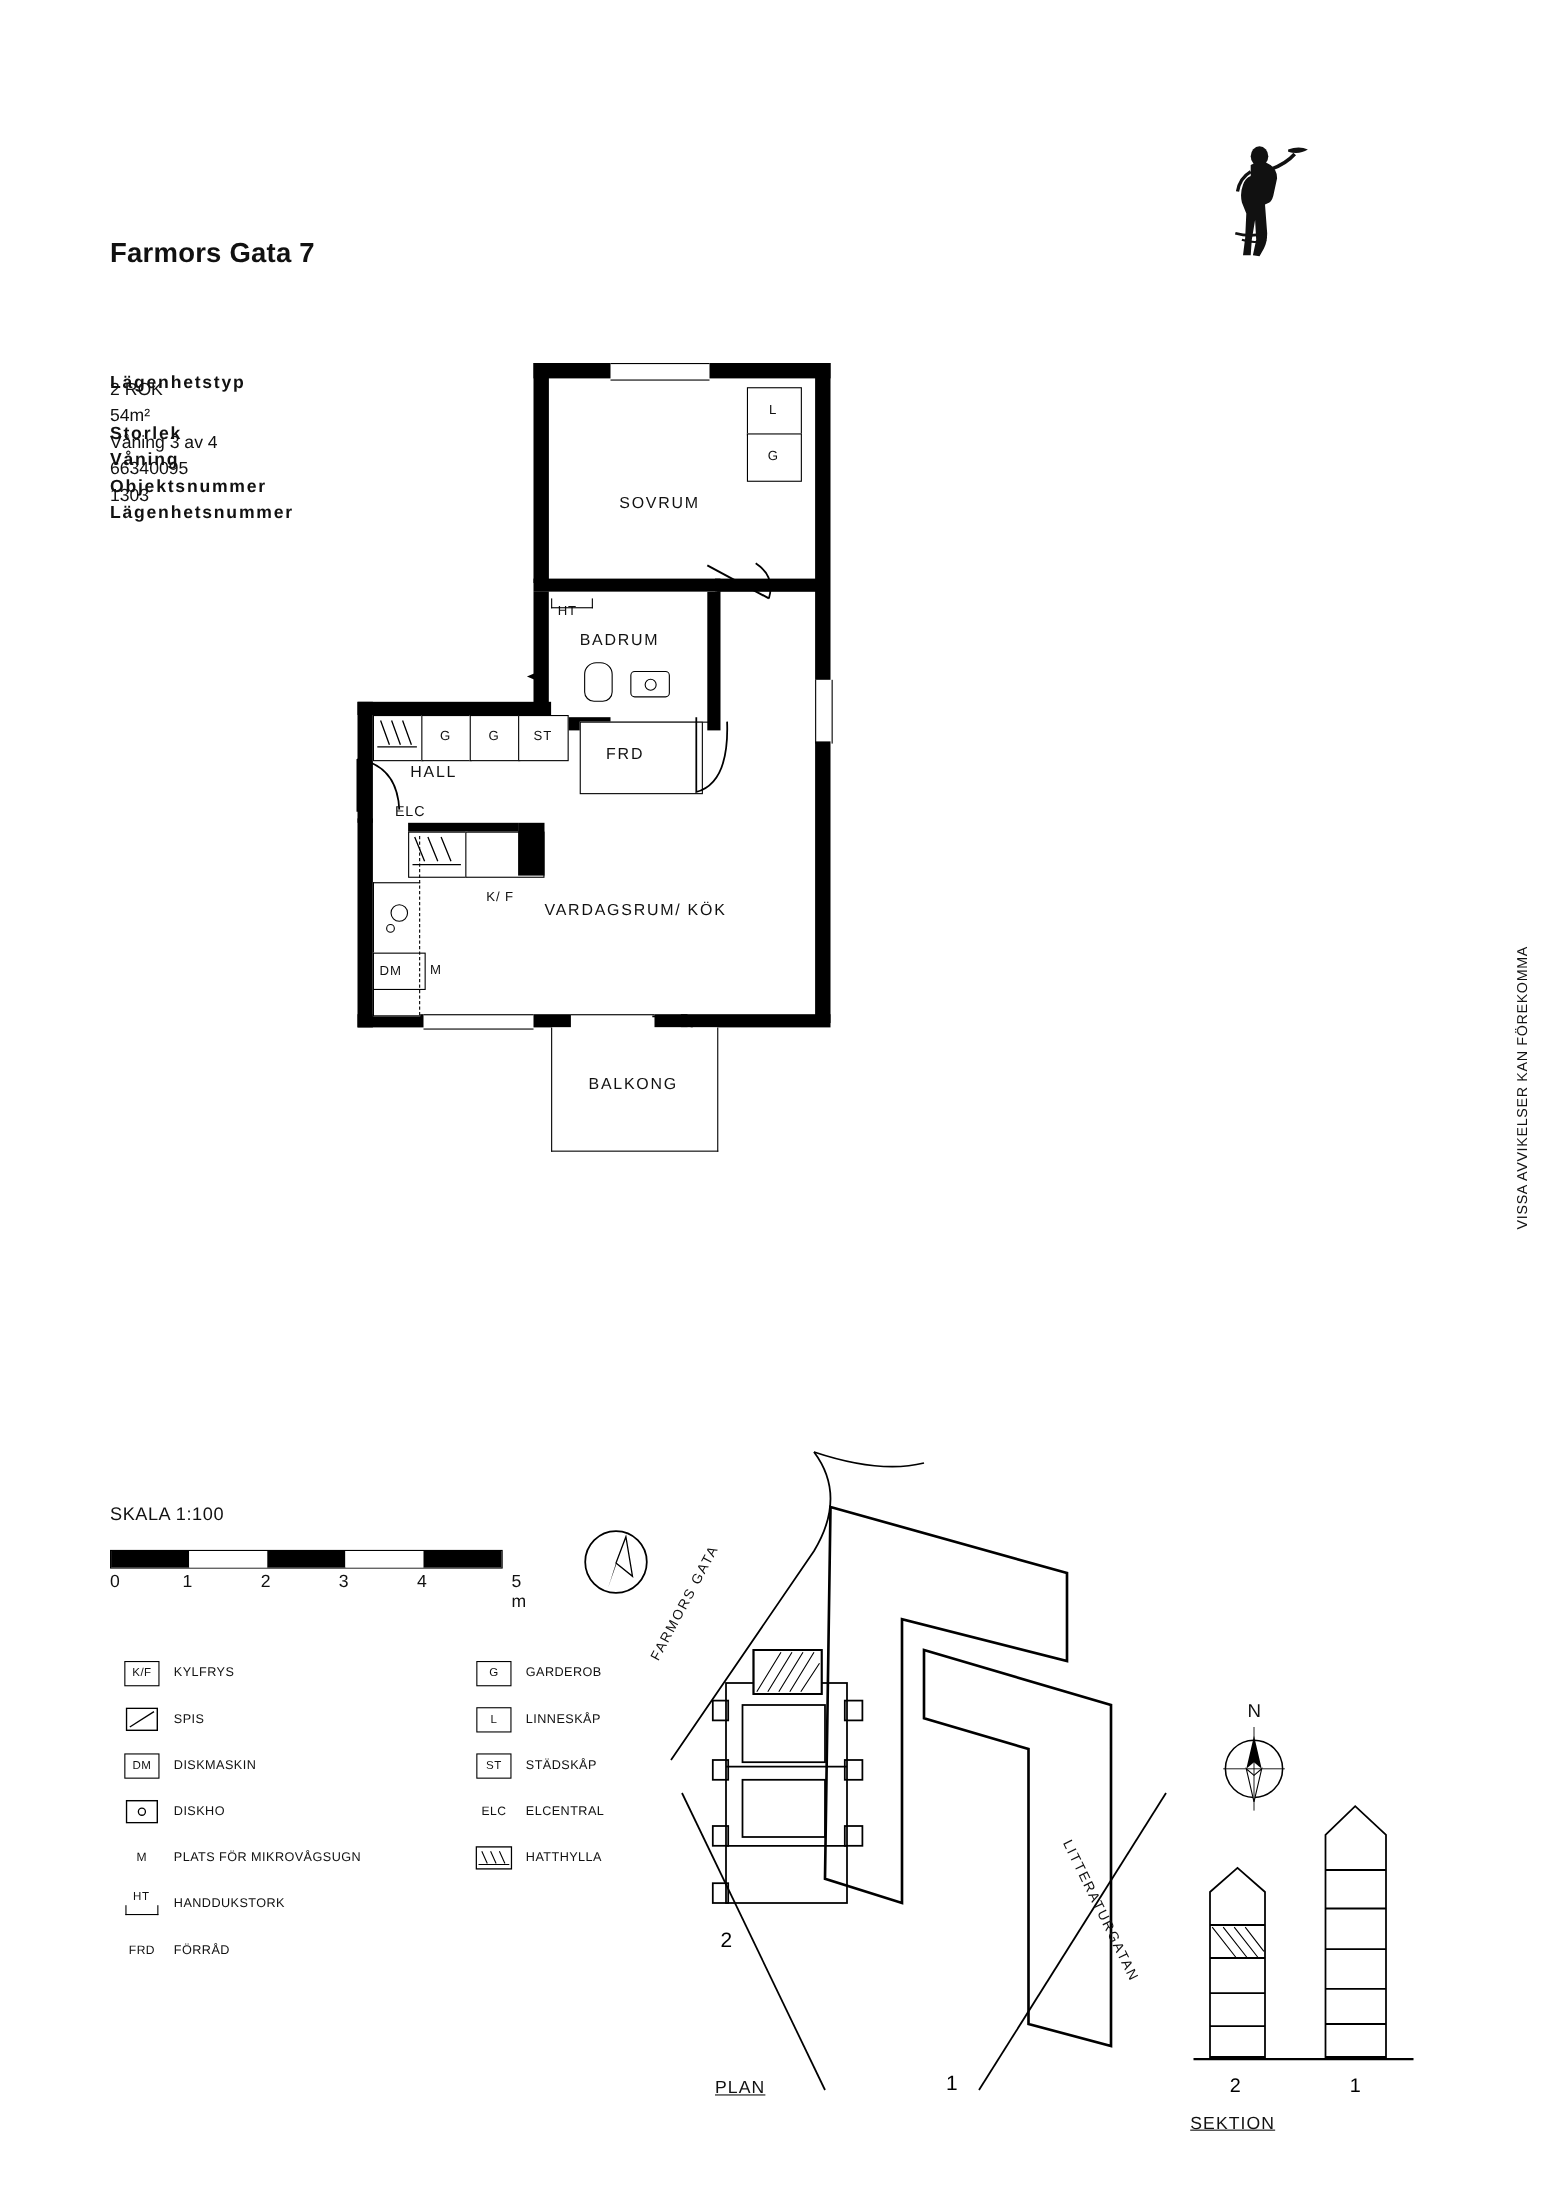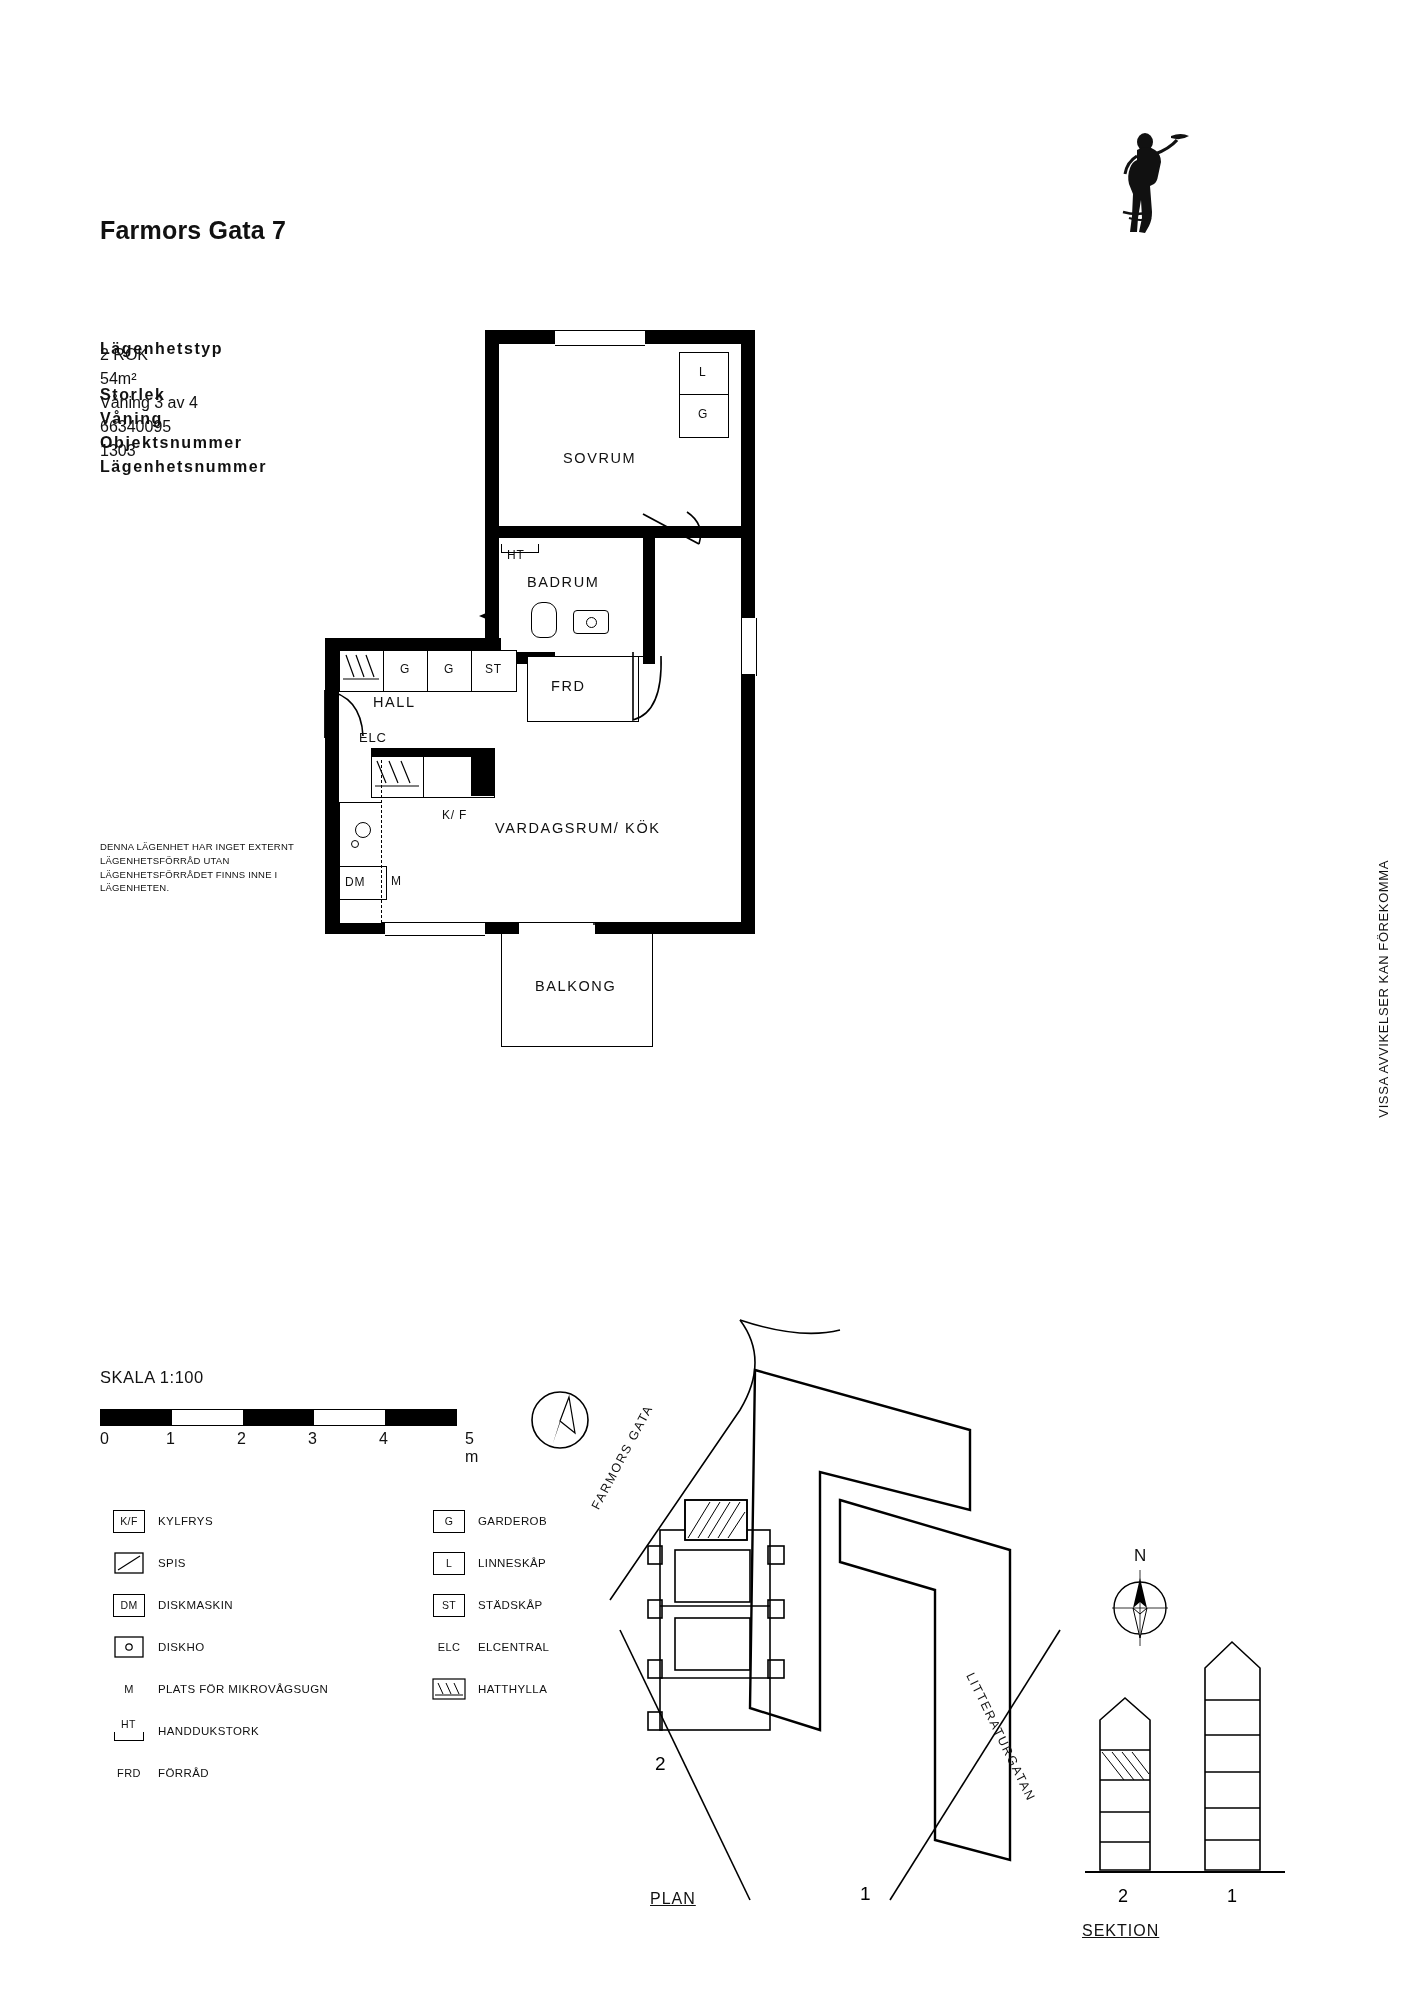--- a/index.html
+++ b/index.html
@@ -107,21 +107,20 @@
     <div class="lbl">Storlek</div>
     <div class="val">54m²</div>
     <div class="lbl">Våning</div>
     <div class="val">Våning 3 av 4</div>
     <div class="lbl">Objektsnummer</div>
     <div class="val">66340095</div>
     <div class="lbl">Lägenhetsnummer</div>
     <div class="val">1303</div>
   </div>
 
-  <div id="note">DENNA LÄGENHET HAR INGET EXTERNT LÄGENHETSFÖRRÅD UTAN LÄGENHETSFÖRRÅDET FINNS INNE I LÄGENHETEN.</div>
 
   <div id="vert">VISSA AVVIKELSER KAN FÖREKOMMA</div>
 
   <div id="plan">
 
     <div class="wall" style="left:90px;top:0px;width:270px;height:14px;"></div>
 
     <div class="win" style="left:160px;top:0px;width:90px;height:14px;"></div>
 
     <div class="wall" style="left:90px;top:0px;width:14px;height:200px;"></div>

